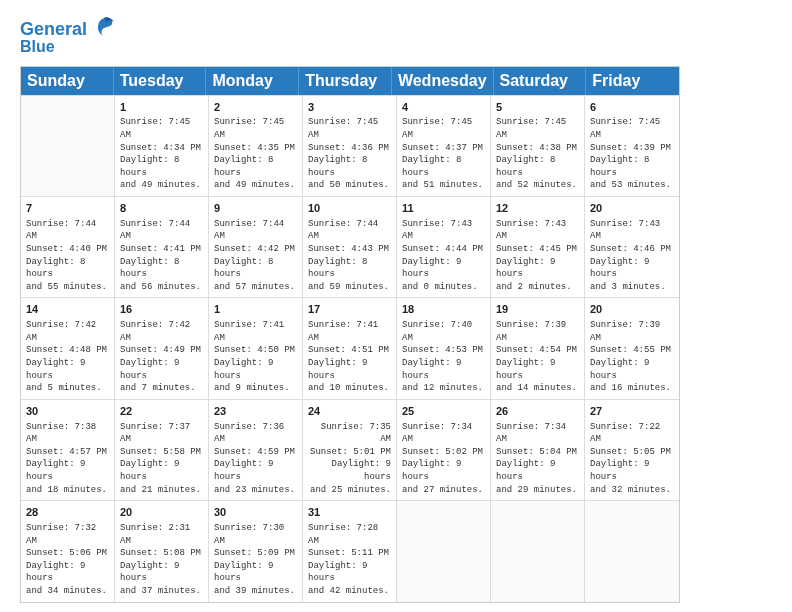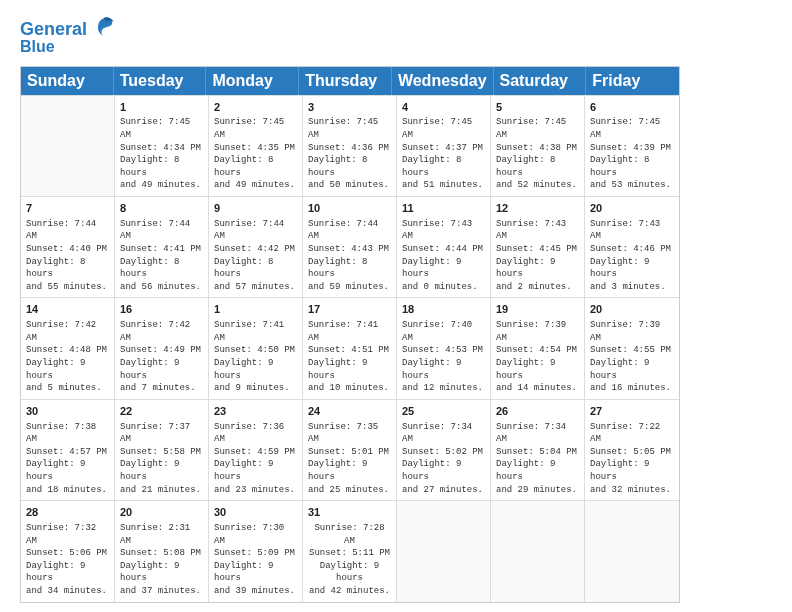--- a/index.html
+++ b/index.html
@@ -304,21 +304,21 @@
           </div>
           <div class="cal-cell">
             <span class="day-num">23</span>
             <div class="cell-text" style="white-space: pre-line;">Sunrise: 7:36 AM
 Sunset: 4:59 PM
 Daylight: 9 hours
 and 23 minutes.</div>
           </div>
           <div class="cal-cell">
             <span class="day-num">24</span>
-            <div class="cell-text" style="white-space: pre-line;">Sunrise: 7:35 AM
+            <div class="cell-text" style="white-space: pre-line; text-align: right;">Sunrise: 7:35 AM
 Sunset: 5:01 PM
 Daylight: 9 hours
 and 25 minutes.</div>
           </div>
           <div class="cal-cell">
             <span class="day-num">25</span>
             <div class="cell-text" style="white-space: pre-line;">Sunrise: 7:34 AM
 Sunset: 5:02 PM
 Daylight: 9 hours
 and 27 minutes.</div>
@@ -355,21 +355,21 @@
           </div>
           <div class="cal-cell">
             <span class="day-num">30</span>
             <div class="cell-text" style="white-space: pre-line;">Sunrise: 7:30 AM
 Sunset: 5:09 PM
 Daylight: 9 hours
 and 39 minutes.</div>
           </div>
           <div class="cal-cell">
             <span class="day-num">31</span>
-            <div class="cell-text" style="white-space: pre-line; text-align: center;">Sunrise: 7:28 AM
+            <div class="cell-text" style="white-space: pre-line;">Sunrise: 7:28 AM
 Sunset: 5:11 PM
 Daylight: 9 hours
 and 42 minutes.</div>
           </div>
           <div class="cal-cell empty"></div>
           <div class="cal-cell empty"></div>
           <div class="cal-cell empty"></div>
         </div>
       </div>
   </div>

